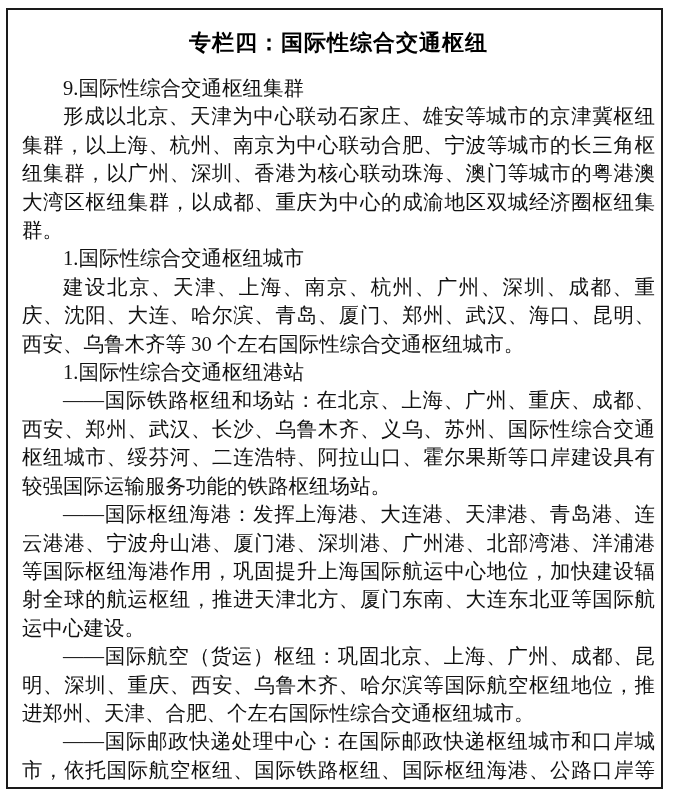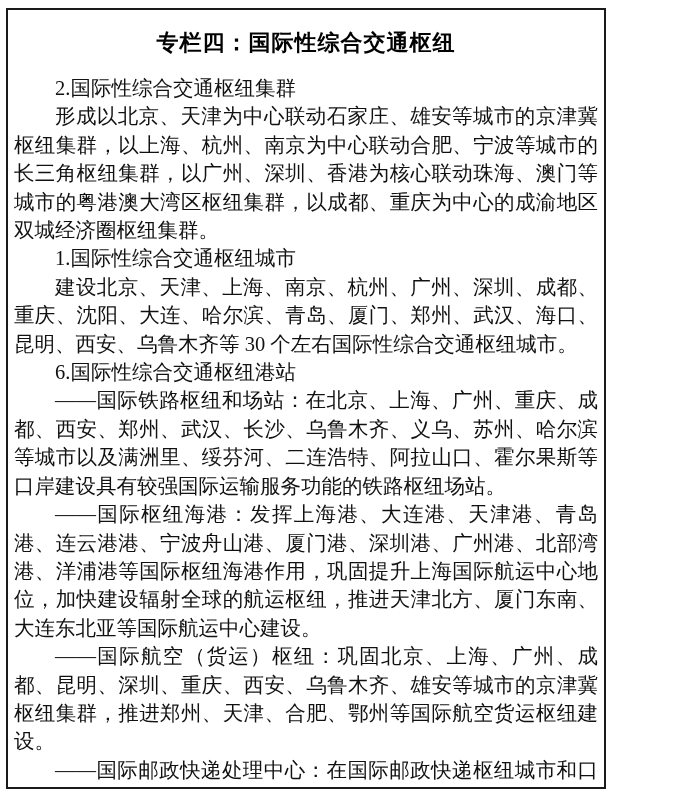--- a/index.html
+++ b/index.html
@@ -14,26 +14,26 @@
     position: relative;
     width: 673px;
     height: 800px;
     background: #ffffff;
     overflow: hidden;
   }
   .column-box {
     position: absolute;
     left: 6px;
     top: 8px;
-    width: 600px;
+    width: 657px;
     height: 781px;
     box-sizing: border-box;
     border: 2px solid #1a1a1a;
     background: #ffffff;
-    padding: 18px 6px 4px 6px;
+    padding: 18px 6px 4px 14px;
     overflow: hidden;
   }
   .box-title {
     font-family: "Liberation Sans", "DejaVu Sans", sans-serif;
     font-weight: bold;
     font-size: 22px;
     line-height: 30px;
     color: #000000;
     text-align: center;
     letter-spacing: 1px;
@@ -54,24 +54,24 @@
     margin: 0;
   }
 </style>
 </head>
 <body>
 
 <div class="page">
   <div class="column-box">
     <div class="box-title">专栏四：国际性综合交通枢纽</div>
     <div class="box-body">
-      <p class="para">2.国际性综合交通枢纽集群</p>
+      <p class="para">9.国际性综合交通枢纽集群</p>
       <p class="para">形成以北京、天津为中心联动石家庄、雄安等城市的京津冀枢纽集群，以上海、杭州、南京为中心联动合肥、宁波等城市的长三角枢纽集群，以广州、深圳、香港为核心联动珠海、澳门等城市的粤港澳大湾区枢纽集群，以成都、重庆为中心的成渝地区双城经济圈枢纽集群。</p>
       <p class="para">1.国际性综合交通枢纽城市</p>
       <p class="para">建设北京、天津、上海、南京、杭州、广州、深圳、成都、重庆、沈阳、大连、哈尔滨、青岛、厦门、郑州、武汉、海口、昆明、西安、乌鲁木齐等 30 个左右国际性综合交通枢纽城市。</p>
-      <p class="para">6.国际性综合交通枢纽港站</p>
-      <p class="para">——国际铁路枢纽和场站：在北京、上海、广州、重庆、成都、西安、郑州、武汉、长沙、乌鲁木齐、义乌、苏州、哈尔滨等城市以及满洲里、绥芬河、二连浩特、阿拉山口、霍尔果斯等口岸建设具有较强国际运输服务功能的铁路枢纽场站。</p>
+      <p class="para">1.国际性综合交通枢纽港站</p>
+      <p class="para">——国际铁路枢纽和场站：在北京、上海、广州、重庆、成都、西安、郑州、武汉、长沙、乌鲁木齐、义乌、苏州、国际性综合交通枢纽城市、绥芬河、二连浩特、阿拉山口、霍尔果斯等口岸建设具有较强国际运输服务功能的铁路枢纽场站。</p>
       <p class="para">——国际枢纽海港：发挥上海港、大连港、天津港、青岛港、连云港港、宁波舟山港、厦门港、深圳港、广州港、北部湾港、洋浦港等国际枢纽海港作用，巩固提升上海国际航运中心地位，加快建设辐射全球的航运枢纽，推进天津北方、厦门东南、大连东北亚等国际航运中心建设。</p>
-      <p class="para">——国际航空（货运）枢纽：巩固北京、上海、广州、成都、昆明、深圳、重庆、西安、乌鲁木齐、雄安等城市的京津冀枢纽集群，推进郑州、天津、合肥、鄂州等国际航空货运枢纽建设。</p>
+      <p class="para">——国际航空（货运）枢纽：巩固北京、上海、广州、成都、昆明、深圳、重庆、西安、乌鲁木齐、哈尔滨等国际航空枢纽地位，推进郑州、天津、合肥、个左右国际性综合交通枢纽城市。</p>
       <p class="para">——国际邮政快递处理中心：在国际邮政快递枢纽城市和口岸城市，依托国际航空枢纽、国际铁路枢纽、国际枢纽海港、公路口岸等建设 40 个左右国际邮政快递处理中心。</p>
     </div>
   </div>
 </div>
 
 </body></html>

